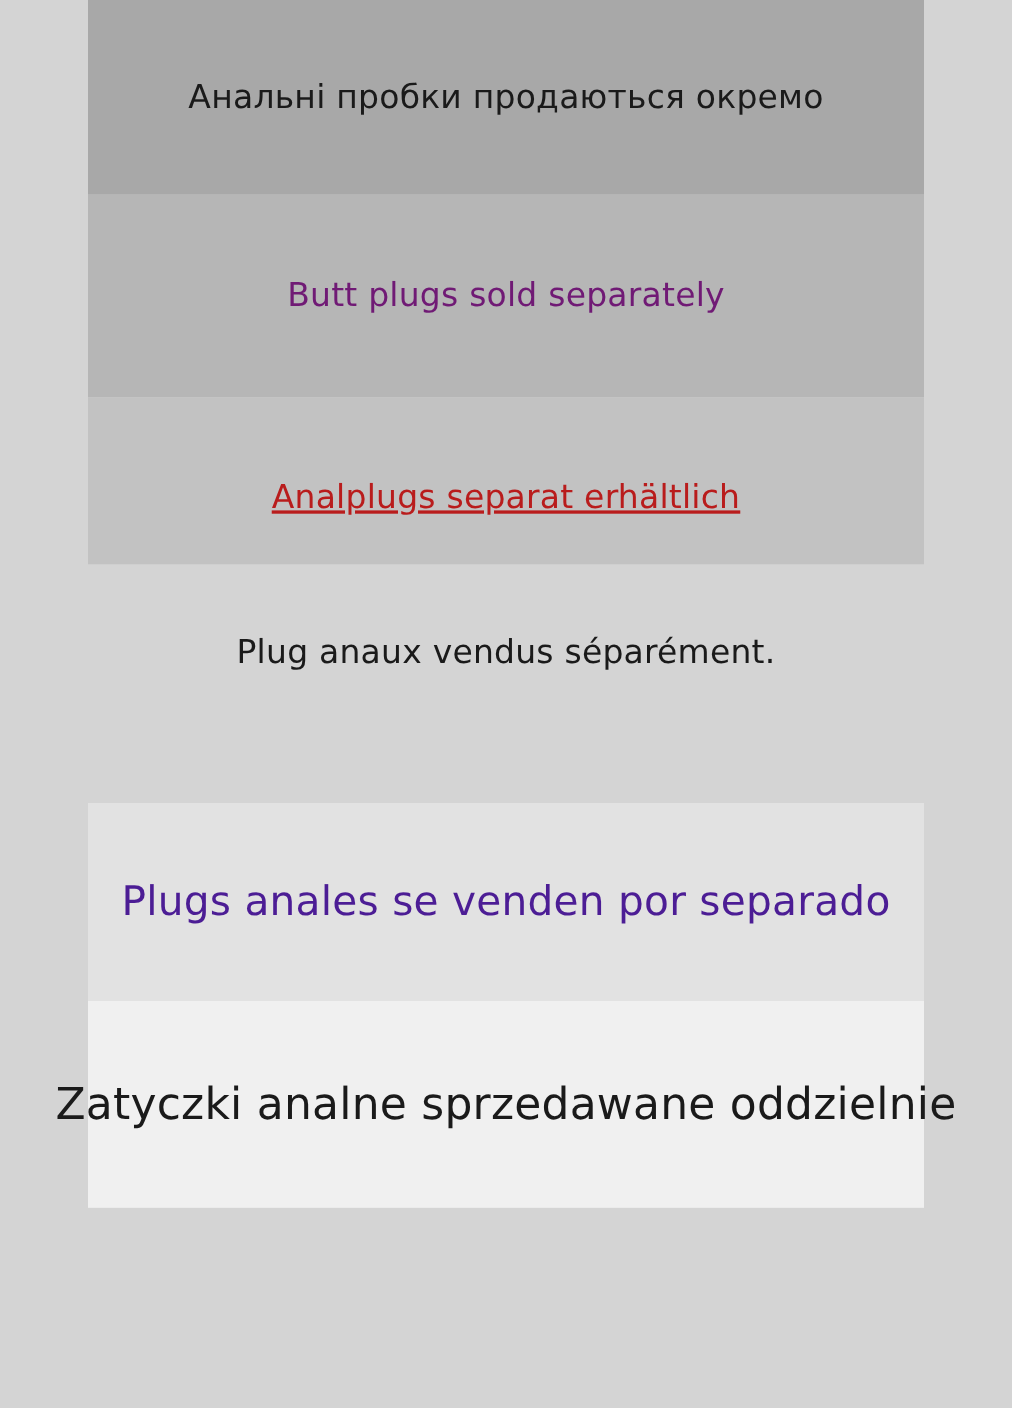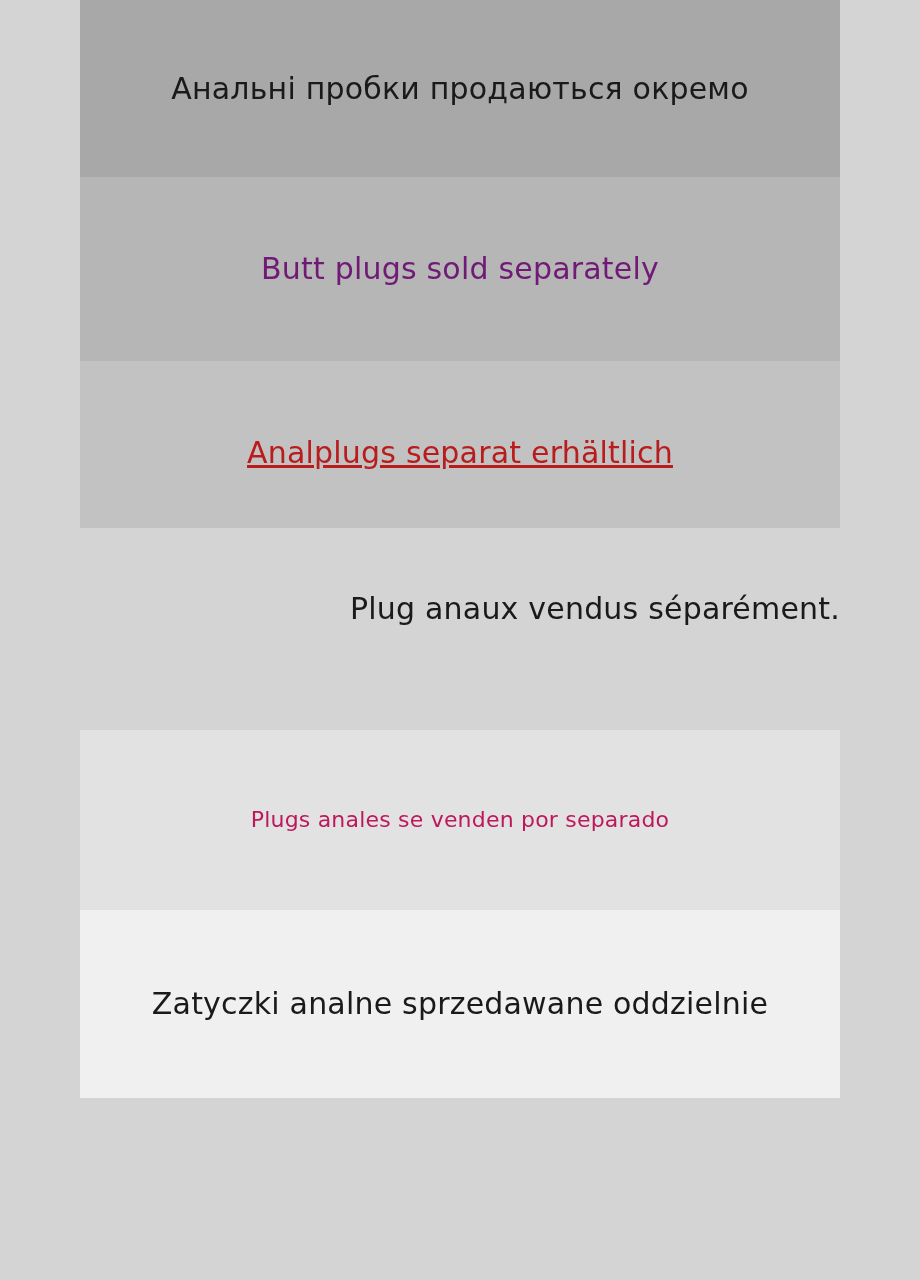--- a/index.html
+++ b/index.html
@@ -43,22 +43,22 @@
 <div id="stack" style="background: rgb(212, 212, 212);">
     <div class="band" style="top: 0px; height: 177px; left: 80px; width: 760px; background: rgb(168, 168, 168);">
       <span class="band-text" style="font-size: 30px; color: rgb(26, 26, 26);">Анальні пробки продаються окремо</span>
     </div>
     <div class="band" style="top: 177px; height: 184px; left: 80px; width: 760px; background: rgb(182, 182, 182);">
       <span class="band-text" style="font-size: 30px; color: #701a75;">Butt plugs sold separately</span>
     </div>
     <div class="band" style="top: 361px; height: 183px; left: 80px; width: 760px; background: rgb(194, 194, 194);">
       <span class="band-text" style="font-size: 30px; color: #b91c1c; text-decoration: underline;">Analplugs separat erhältlich</span>
     </div>
-    <div class="band" style="top: 528px; height: 162px; left: 80px; width: 760px; background: rgb(212, 212, 212); justify-content: flex-end;">
+    <div class="band" style="top: 513px; height: 162px; left: 80px; width: 760px; background: rgb(212, 212, 212);">
       <span class="band-text" style="font-size: 30px; color: rgb(26, 26, 26);">Plug anaux vendus séparément.</span>
     </div>
     <div class="band" style="top: 730px; height: 180px; left: 80px; width: 760px; background: rgb(226, 226, 226);">
-      <span class="band-text" style="font-size: 22px; color: #be185d;">Plugs anales se venden por separado</span>
+      <span class="band-text" style="font-size: 37px; color: #4c1d95;">Plugs anales se venden por separado</span>
     </div>
     <div class="band" style="top: 910px; height: 188px; left: 80px; width: 760px; background: rgb(240, 240, 240);">
-      <span class="band-text" style="font-size: 30px; color: rgb(26, 26, 26);">Zatyczki analne sprzedawane oddzielnie</span>
+      <span class="band-text" style="font-size: 40px; color: rgb(26, 26, 26);">Zatyczki analne sprzedawane oddzielnie</span>
     </div>
   </div>
 
 </body></html>

